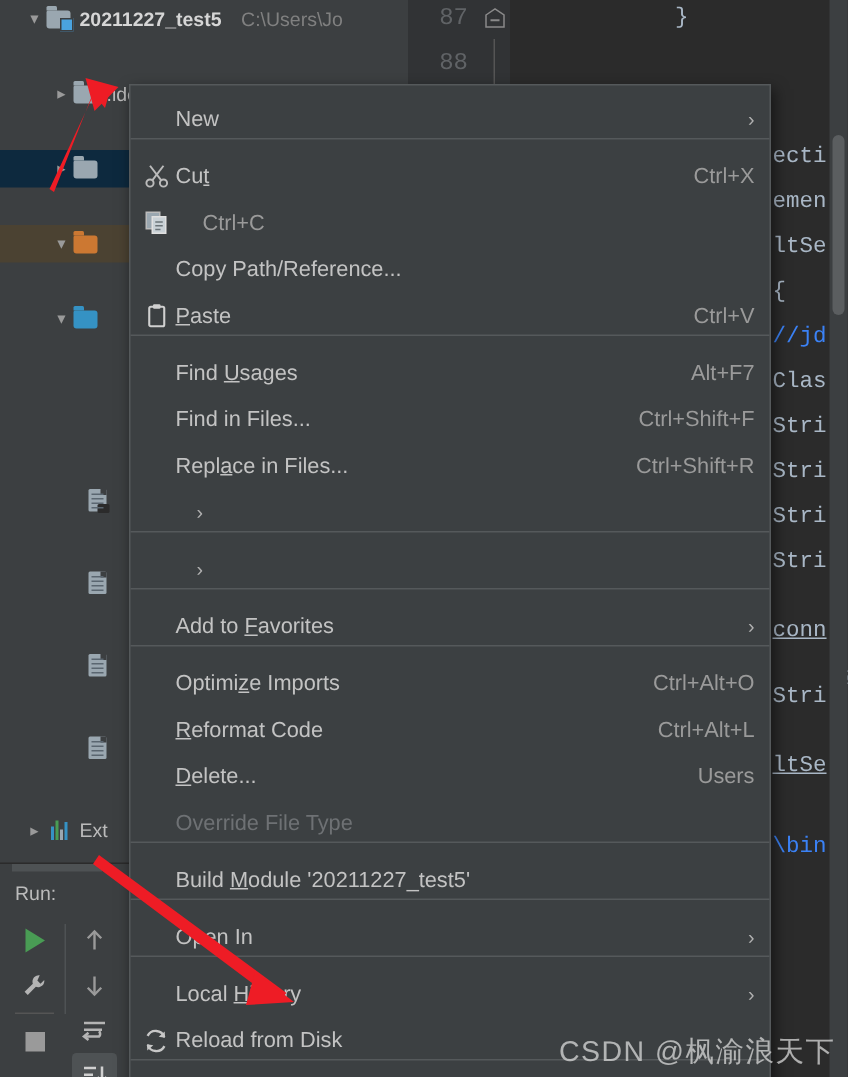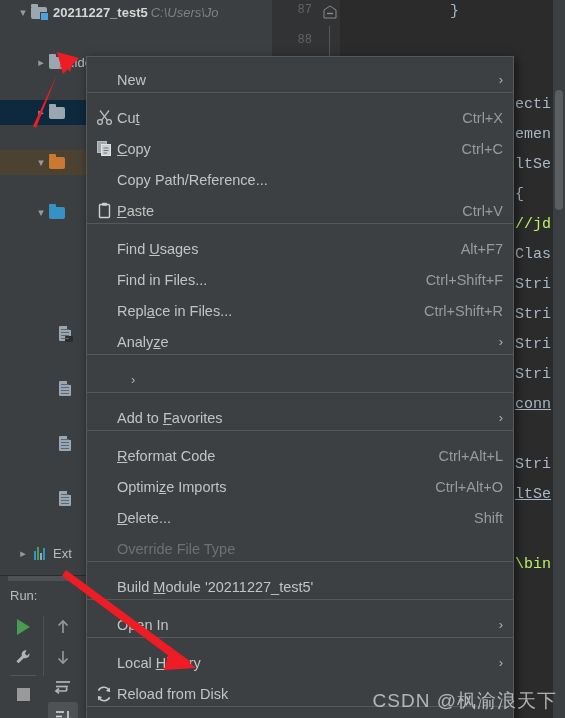--- a/index.html
+++ b/index.html
@@ -26,21 +26,21 @@
   .twisty{
     width:14px;height:25px;flex:0 0 14px;display:flex;align-items:center;justify-content:center;
     color:#9a9a9a;font-size:11px;
   }
   .indent12{width:12px;flex:0 0 12px;}
   .indent22{width:22px;flex:0 0 22px;}
   .indent30{width:30px;flex:0 0 30px;}
   .ficon{width:18px;flex:0 0 18px;display:flex;align-items:center;justify-content:center;margin-right:5px;}
   .lbl{font-size:13px;color:#bbbbbb;}
   .lbl.bold{font-weight:bold;color:#d6d6d6;}
-  .path{color:#808080;margin-left:3px;font-size:13px;font-style:italic;}
+  .path{color:#808080;margin-left:13px;font-size:13px;}
 
   
   .folder{width:16px;height:12px;border-radius:1px 2px 2px 2px;position:relative;}
   .folder:before{content:"";position:absolute;left:0;top:-3px;width:7px;height:3px;border-radius:1px 1px 0 0;background:inherit;}
   .f-gray{background:#9aa7b0;}
   .f-orange{background:#cc7832;}
   .f-blue{background:#3592c4;}
   .f-mod{background:#9aa7b0;}
   .modbadge{position:absolute;right:-2px;bottom:-2px;width:7px;height:7px;background:#4aa3df;border:1px solid #3c3f41;}
 
@@ -49,31 +49,31 @@
      box-shadow:0 3px 0 #5a6670,0 6px 0 #5a6670,0 9px 0 #5a6670;background:#5a6670;}
   .filedoc .corner{position:absolute;right:0;top:0;width:4px;height:4px;background:#3c3f41;}
   .filedoc .blk{position:absolute;right:-2px;bottom:-1px;width:8px;height:6px;background:#2b2b2b;border-radius:1px;}
 
   .barsicon{display:flex;align-items:flex-end;gap:1px;height:13px;}
   .barsicon i{width:2px;display:block;}
 
   
   .editor{position:absolute;left:272px;top:0;right:0;bottom:0;background:#2b2b2b;}
   .gutter{position:absolute;left:0;top:0;width:48px;height:100%;background:#313335;}
-  .lnum{position:absolute;right:8px;color:#606366;font-family:"Liberation Mono",monospace;font-size:12px;}
+  .lnum{position:absolute;right:8px;color:#606366;font-family:"Liberation Mono",monospace;font-size:16px;}
   .foldcol{position:absolute;left:48px;top:0;width:20px;height:100%;background:#313335;}
   .foldline{position:absolute;left:9px;top:26px;bottom:0;width:1px;background:#555;}
   .foldbox{position:absolute;left:3px;top:5px;width:14px;height:14px;}
   .code{position:absolute;left:68px;top:0;right:0;height:100%;font-family:"Liberation Mono",monospace;font-size:15px;}
   .cl{position:absolute;white-space:pre;}
   .c-key{color:#cc7832;}
   .c-id{color:#a9b7c6;}
-  .c-com{color:#bef264;}
+  .c-com{color:#3b82f6;}
   .c-brace{color:#a9b7c6;}
-  .c-und{color:#a9b7c6;text-decoration:underline;}
+  .c-und{color:#a9b7c6;text-decoration:underline;margin-top:16px;}
 
   
   .vscroll{position:absolute;right:0;top:0;width:12px;height:100%;background:#3c3f41;}
   .vscroll .thumb{position:absolute;left:2px;top:90px;width:8px;height:120px;background:#5b5e60;border-radius:4px;}
 
   
   .runpanel{position:absolute;left:0;top:575px;width:272px;bottom:0;background:#3c3f41;border-top:1px solid #2b2b2b;}
   .run-label{position:absolute;left:10px;top:12px;font-size:13px;color:#bbbbbb;}
   .runtoolbar{position:absolute;left:8px;top:36px;width:34px;}
   .runtool2{position:absolute;left:48px;top:36px;width:34px;}
@@ -341,21 +341,20 @@
       <div class="mi">
         <span class="micon">
           <svg width="17" height="17" viewBox="0 0 17 17">
             <rect x="1.5" y="1.5" width="9" height="11" fill="#9aa7b0" stroke="#bbb" stroke-width="1"></rect>
             <rect x="5.5" y="4.5" width="9" height="11" fill="#c9d1d6" stroke="#e0e0e0" stroke-width="1"></rect>
             <line x1="7.5" y1="8" x2="12.5" y2="8" stroke="#6b7479" stroke-width="1"></line>
             <line x1="7.5" y1="10.5" x2="12.5" y2="10.5" stroke="#6b7479" stroke-width="1"></line>
             <line x1="7.5" y1="13" x2="11" y2="13" stroke="#6b7479" stroke-width="1"></line>
           </svg>
         </span>
-        <span class="mtext"><span class="u">C</span>opy</span>
         <span class="mkey">Ctrl+C</span>
       </div>
       <div class="mi">
         <span class="micon"></span>
         <span class="mtext">Copy Path/Reference...</span>
       </div>
       <div class="mi">
         <span class="micon">
           <svg width="17" height="17" viewBox="0 0 17 17">
             <rect x="3.5" y="2.5" width="10" height="13" rx="1" fill="none" stroke="#d0d0d0" stroke-width="1.4"></rect>
@@ -376,49 +375,48 @@
         <span class="mtext">Find in Files...</span>
         <span class="mkey">Ctrl+Shift+F</span>
       </div>
       <div class="mi">
         <span class="micon"></span>
         <span class="mtext">Repl<span class="u">a</span>ce in Files...</span>
         <span class="mkey">Ctrl+Shift+R</span>
       </div>
       <div class="mi">
         <span class="micon"></span>
-        <span class="mtext">Analy<span class="u">z</span>e</span>
         <span class="marrow">›</span>
       </div>
       <div class="msep"></div>
       <div class="mi">
         <span class="micon"></span>
         <span class="marrow">›</span>
       </div>
       <div class="msep"></div>
       <div class="mi">
         <span class="micon"></span>
         <span class="mtext">Add to <span class="u">F</span>avorites</span>
         <span class="marrow">›</span>
       </div>
       <div class="msep"></div>
+      <div class="mi">
+        <span class="micon"></span>
+        <span class="mtext">Optimi<span class="u">z</span>e Imports</span>
+        <span class="mkey">Ctrl+Alt+O</span>
+      </div>
       <div class="mi">
         <span class="micon"></span>
         <span class="mtext"><span class="u">R</span>eformat Code</span>
         <span class="mkey">Ctrl+Alt+L</span>
       </div>
       <div class="mi">
         <span class="micon"></span>
-        <span class="mtext">Optimi<span class="u">z</span>e Imports</span>
-        <span class="mkey">Ctrl+Alt+O</span>
-      </div>
-      <div class="mi">
-        <span class="micon"></span>
         <span class="mtext"><span class="u">D</span>elete...</span>
-        <span class="mkey">Shift</span>
+        <span class="mkey">Users</span>
       </div>
       <div class="mi disabled">
         <span class="micon"></span>
         <span class="mtext">Override File Type</span>
       </div>
       <div class="msep"></div>
       <div class="mi">
         <span class="micon"></span>
         <span class="mtext">Build <span class="u">M</span>odule '20211227_test5'</span>
       </div>

